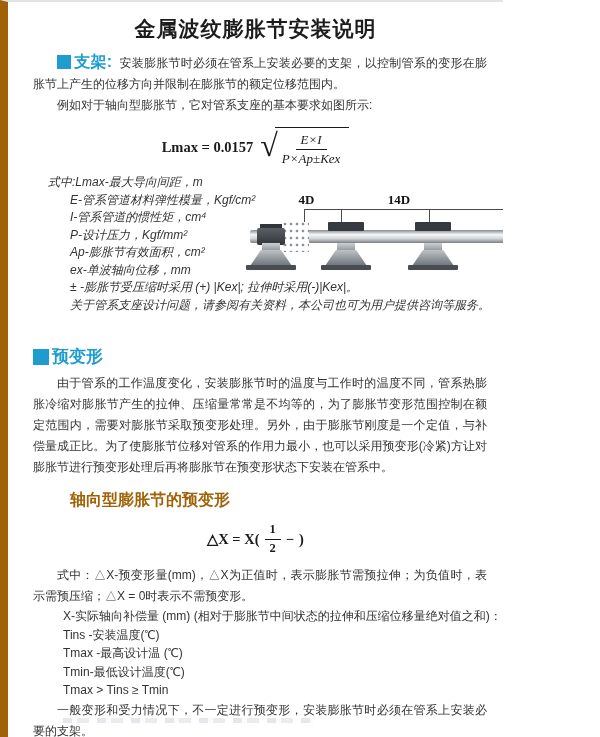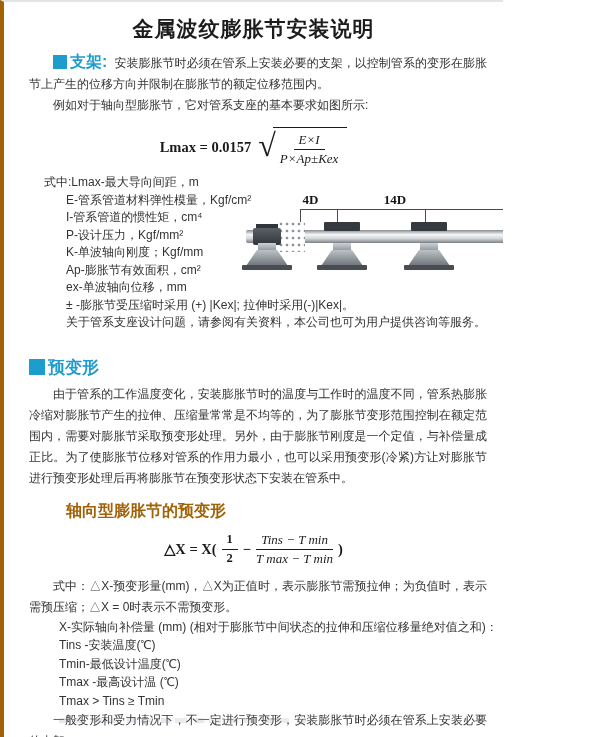--- a/index.html
+++ b/index.html
@@ -1,55 +1,55 @@
 <!DOCTYPE html>
 <html><head>
 <meta charset="utf-8">
 <style>
   html,body{margin:0;padding:0;background:#ffffff;}
   .page{
     position:relative;width:503px;height:737px;overflow:hidden;background:#fff;
     font-family:"Liberation Sans",sans-serif;color:#333;
-    border-top:2px solid #e4e4e4;border-left:4px solid #a16207;box-sizing:border-box;
+    border-top:2px solid #e4e4e4;border-left:8px solid #a16207;box-sizing:border-box;
   }
   h1.title{margin:13px 0 8px;text-align:center;font-size:21px;letter-spacing:1px;color:#1c1c1c;font-weight:bold;}
   .para{font-size:12px;line-height:21px;margin:0 16px 0 25px;text-align:justify;}
   .indent{text-indent:24px;}
   .blue-sq{display:inline-block;width:14px;height:14px;background:#1e9ccd;margin-right:3px;vertical-align:-2px;}
   .sec-label{color:#1e9ccd;font-size:16px;font-weight:bold;margin-right:7px;}
   
   .formula{display:flex;justify-content:center;align-items:center;font-family:"Liberation Serif",serif;color:#1b1b1b;}
   .f-lhs,.f-rhs{font-weight:bold;font-size:14.5px;}
   .lmax{margin:10px 0 4px;height:42px;text-align:right;}
   .sqrt-sign{font-size:32px;font-weight:400;line-height:.9;margin-left:7px;transform:translateY(-2px);}
   .vinc{border-top:1.6px solid #1b1b1b;margin-left:-3px;padding:2px 9px 0 7px;}
   .frac{display:inline-flex;flex-direction:column;align-items:center;font-size:13px;font-style:italic;line-height:1.25;}
   .frac .num{border-bottom:1.2px solid #1b1b1b;padding:0 5px 1px;}
   .frac .den{padding-top:1px;}
   .frac.upright{font-style:normal;font-weight:bold;font-size:12.5px;}
   .fx{gap:5px;height:44px;margin:6px 0 4px;}
   
-  .defs{margin:6px 16px 0 40px;font-size:12px;line-height:17.5px;}
+  .defs{margin:6px 16px 0 40px;font-size:12px;line-height:17.5px;font-style:italic;}
   .def-line{margin-left:22px;white-space:nowrap;}
   .def-line.first{margin-left:0;}
   
-  .sec-head{display:flex;align-items:center;margin:24px 0 5px 25px;font-size:17px;font-weight:bold;color:#1e9ccd;}
+  .sec-head{display:flex;align-items:center;margin:31px 0 5px 25px;font-size:17px;font-weight:bold;color:#1e9ccd;}
   .sec-head .blue-sq{width:16px;height:16px;vertical-align:-3px;}
   .sub-head{font-size:16px;font-weight:bold;color:#a16207;margin:12px 0 4px;}
   .sub-axial{margin-left:62px;}
   .sub-lateral{margin-left:22px;}
   .line-items{font-size:12px;line-height:18.5px;margin-left:55px;}
   
   .diagram{position:absolute;left:242px;top:192px;width:354px;height:92px;}
   .diagram *{position:absolute;}
   .dim-line{left:54px;top:15px;width:250px;height:0;border-top:1px solid #4a4a4a;}
   .tick{top:15px;width:1px;height:21px;background:#4a4a4a;}
   .t1{left:54px;} .t2{left:91px;} .t3{left:179px;} .t4{left:303px;}
   .dim-label{top:-2px;text-align:center;font-family:"Liberation Serif",serif;font-weight:bold;font-size:13px;color:#141414;}
-  .l1{left:46px;width:37px;} .l2{left:105px;width:88px;} .l3{left:179px;width:124px;}
+  .l1{left:38px;width:37px;} .l2{left:105px;width:88px;} .l3{left:179px;width:124px;}
   .pipe{left:0;top:36px;width:354px;height:13px;border-radius:2px;
         background:linear-gradient(#878c91,#f3f5f6 35%,#d5d8da 65%,#7a7f84);}
   .bellows{left:33px;top:28px;width:26px;height:30px;background:#fff;
         background-image:radial-gradient(circle at 2px 2px,#8b9299 1.1px,rgba(0,0,0,0) 1.7px);
         background-size:6px 7px;}
   .clamp{top:28px;width:36px;height:9px;background:#343a40;border-radius:1px;}
   .neck{top:49px;width:18px;height:8px;background:linear-gradient(#cdd1d5,#8e949a);}
   .ped{top:56px;width:42px;height:16px;background:linear-gradient(#bcc1c6,#6d7378);
        clip-path:polygon(26% 0,74% 0,100% 100%,0 100%);}
   .base{top:71px;width:50px;height:5px;background:#474d53;border-radius:1px;}
@@ -79,21 +79,20 @@
           <span class="num">E×I</span>
           <span class="den">P×Ap±Kex</span>
         </span></span>
   </div>
 
   <div class="defs">
       <div class="def-line first">式中:Lmax-最大导向间距，m</div>
       <div class="def-line">E-管系管道材料弹性模量，Kgf/cm²</div>
       <div class="def-line">I-管系管道的惯性矩，cm⁴</div>
       <div class="def-line">P-设计压力，Kgf/mm²</div>
-      <div class="def-line">K-单波轴向刚度；Kgf/mm</div>
       <div class="def-line">Ap-膨胀节有效面积，cm²</div>
       <div class="def-line">ex-单波轴向位移，mm</div>
       <div class="def-line">± -膨胀节受压缩时采用 (+) |Kex|; 拉伸时采用(-)|Kex|。</div>
       <div class="def-line">关于管系支座设计问题，请参阅有关资料，本公司也可为用户提供咨询等服务。</div>
     </div>
 
   <div class="diagram">
     <div class="dim-line"></div>
     <div class="tick t1"></div>
     <div class="tick t2"></div>
@@ -143,34 +142,30 @@
 
   <h3 class="sub-head sub-axial">轴向型膨胀节的预变形</h3>
 
   <div class="formula fx">
     <span class="f-lhs">△X = X(</span>
     <span class="frac upright">
         <span class="num">1</span>
         <span class="den">2</span>
       </span>
     <span class="f-lhs">−</span>
-    <span class="frac">
-        <span class="num">Tins − T min</span>
-        <span class="den">T max − T min</span>
-      </span>
     <span class="f-lhs">)</span>
   </div>
 
   <p class="para indent">式中：△X-预变形量(mm)，△X为正值时，表示膨胀节需预拉伸；为负值时，表示需预压缩；△X = 0时表示不需预变形。</p>
 
   <div class="line-items">
       <div class="first">X-实际轴向补偿量 (mm) (相对于膨胀节中间状态的拉伸和压缩位移量绝对值之和)：</div>
       <div>Tins -安装温度(℃)</div>
+      <div>Tmax -最高设计温 (℃)</div>
       <div>Tmin-最低设计温度(℃)</div>
-      <div>Tmax -最高设计温 (℃)</div>
       <div>Tmax &gt; Tins ≥ Tmin</div>
     </div>
 
   <p class="para indent">一般变形和受力情况下，不一定进行预变形，安装膨胀节时必须在管系上安装必要的支架。</p>
 
   <h3 class="sub-head sub-lateral">横向型膨胀节的预变形-冷紧</h3>
 
   <div class="cutoff"></div>
 </div>
 

